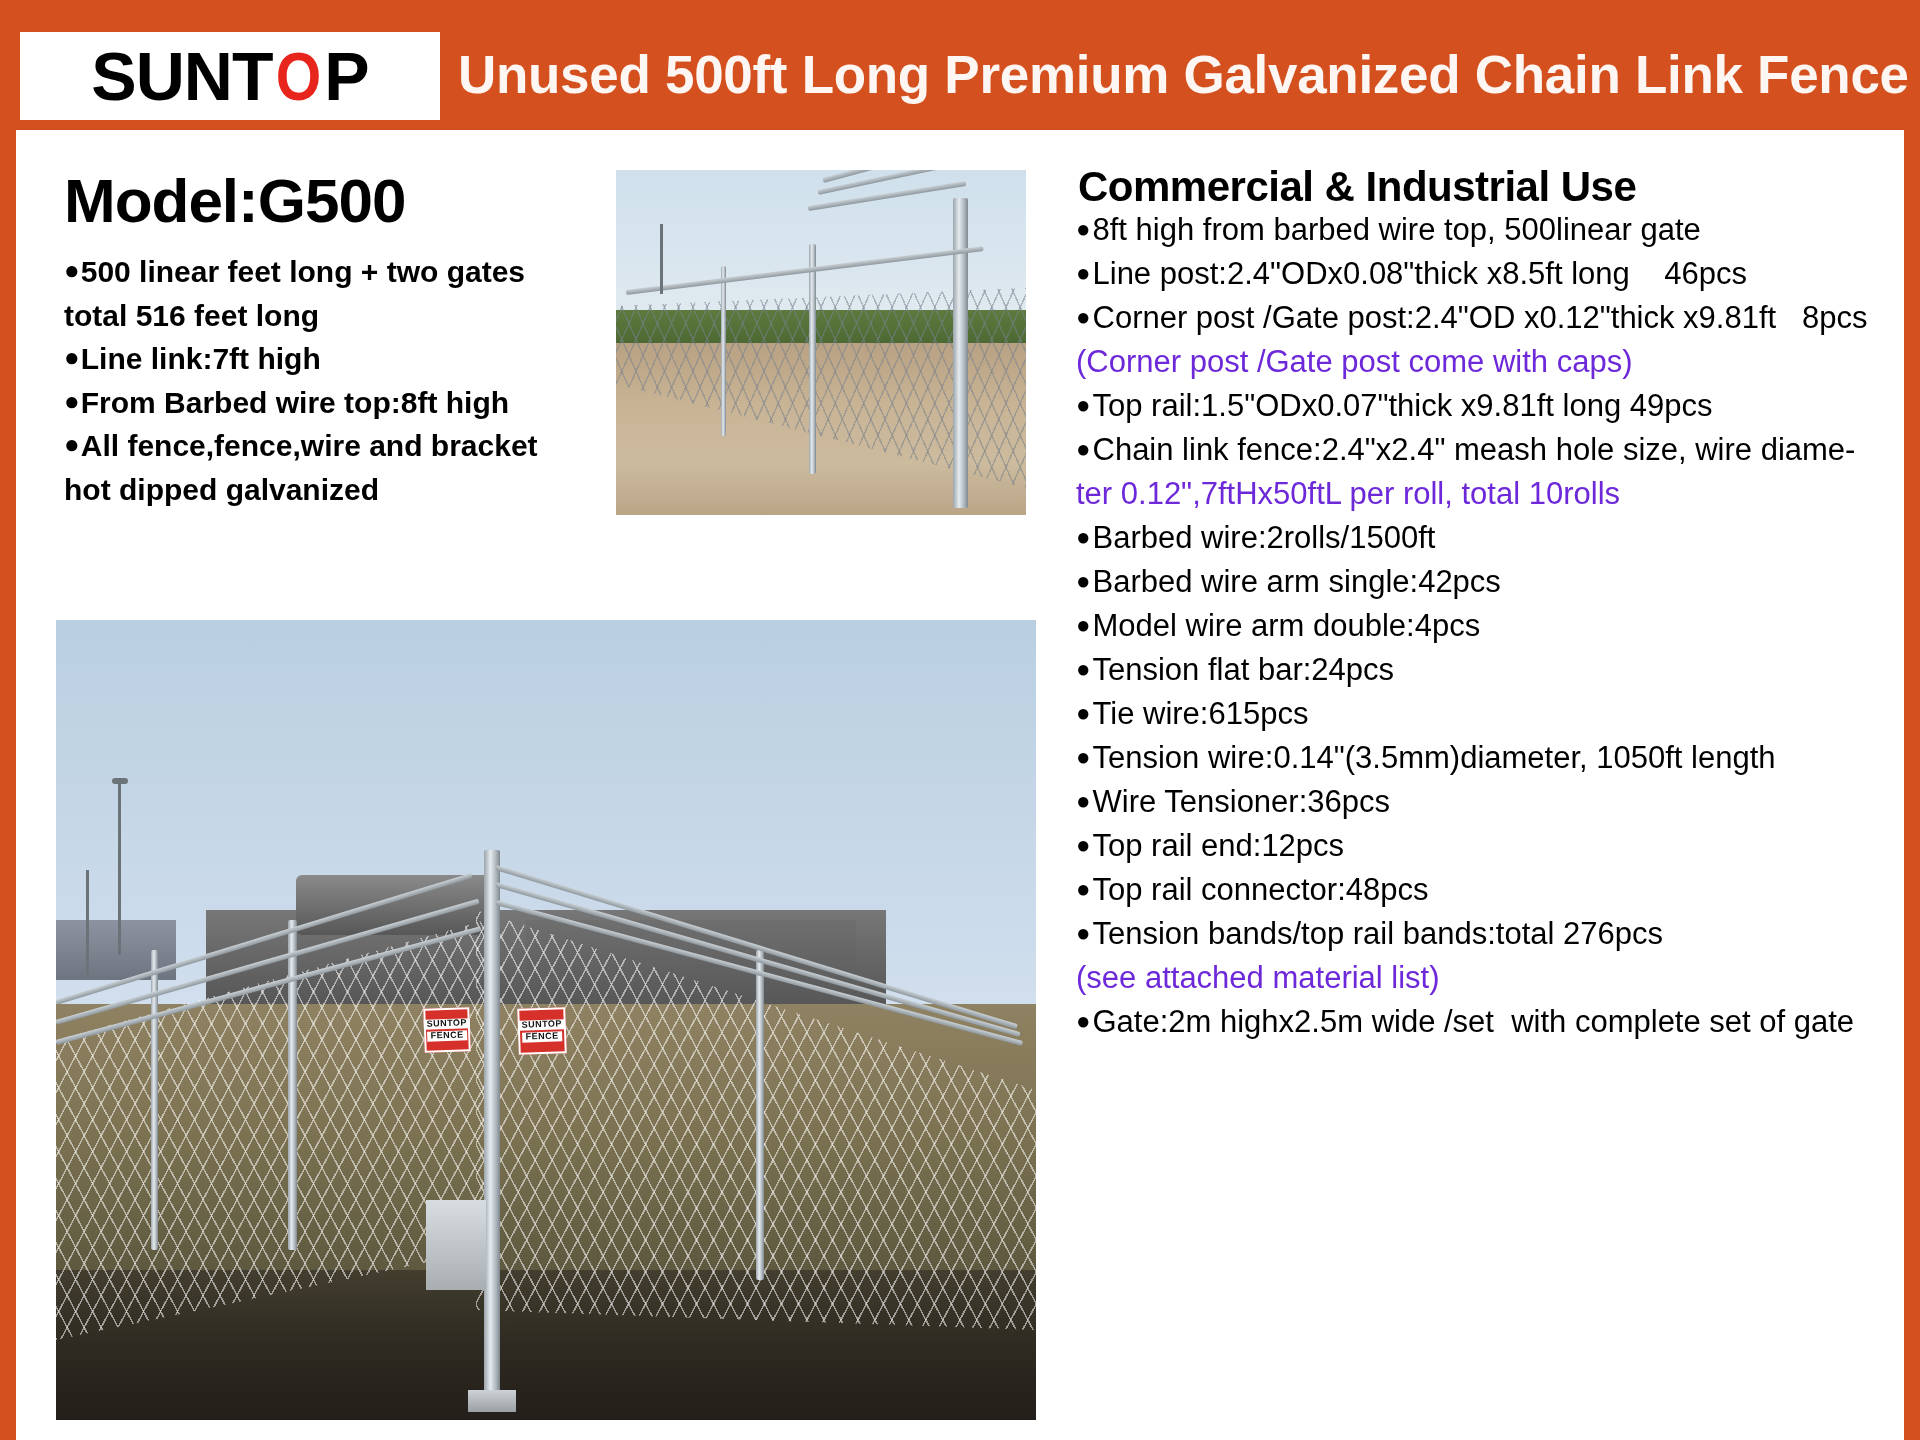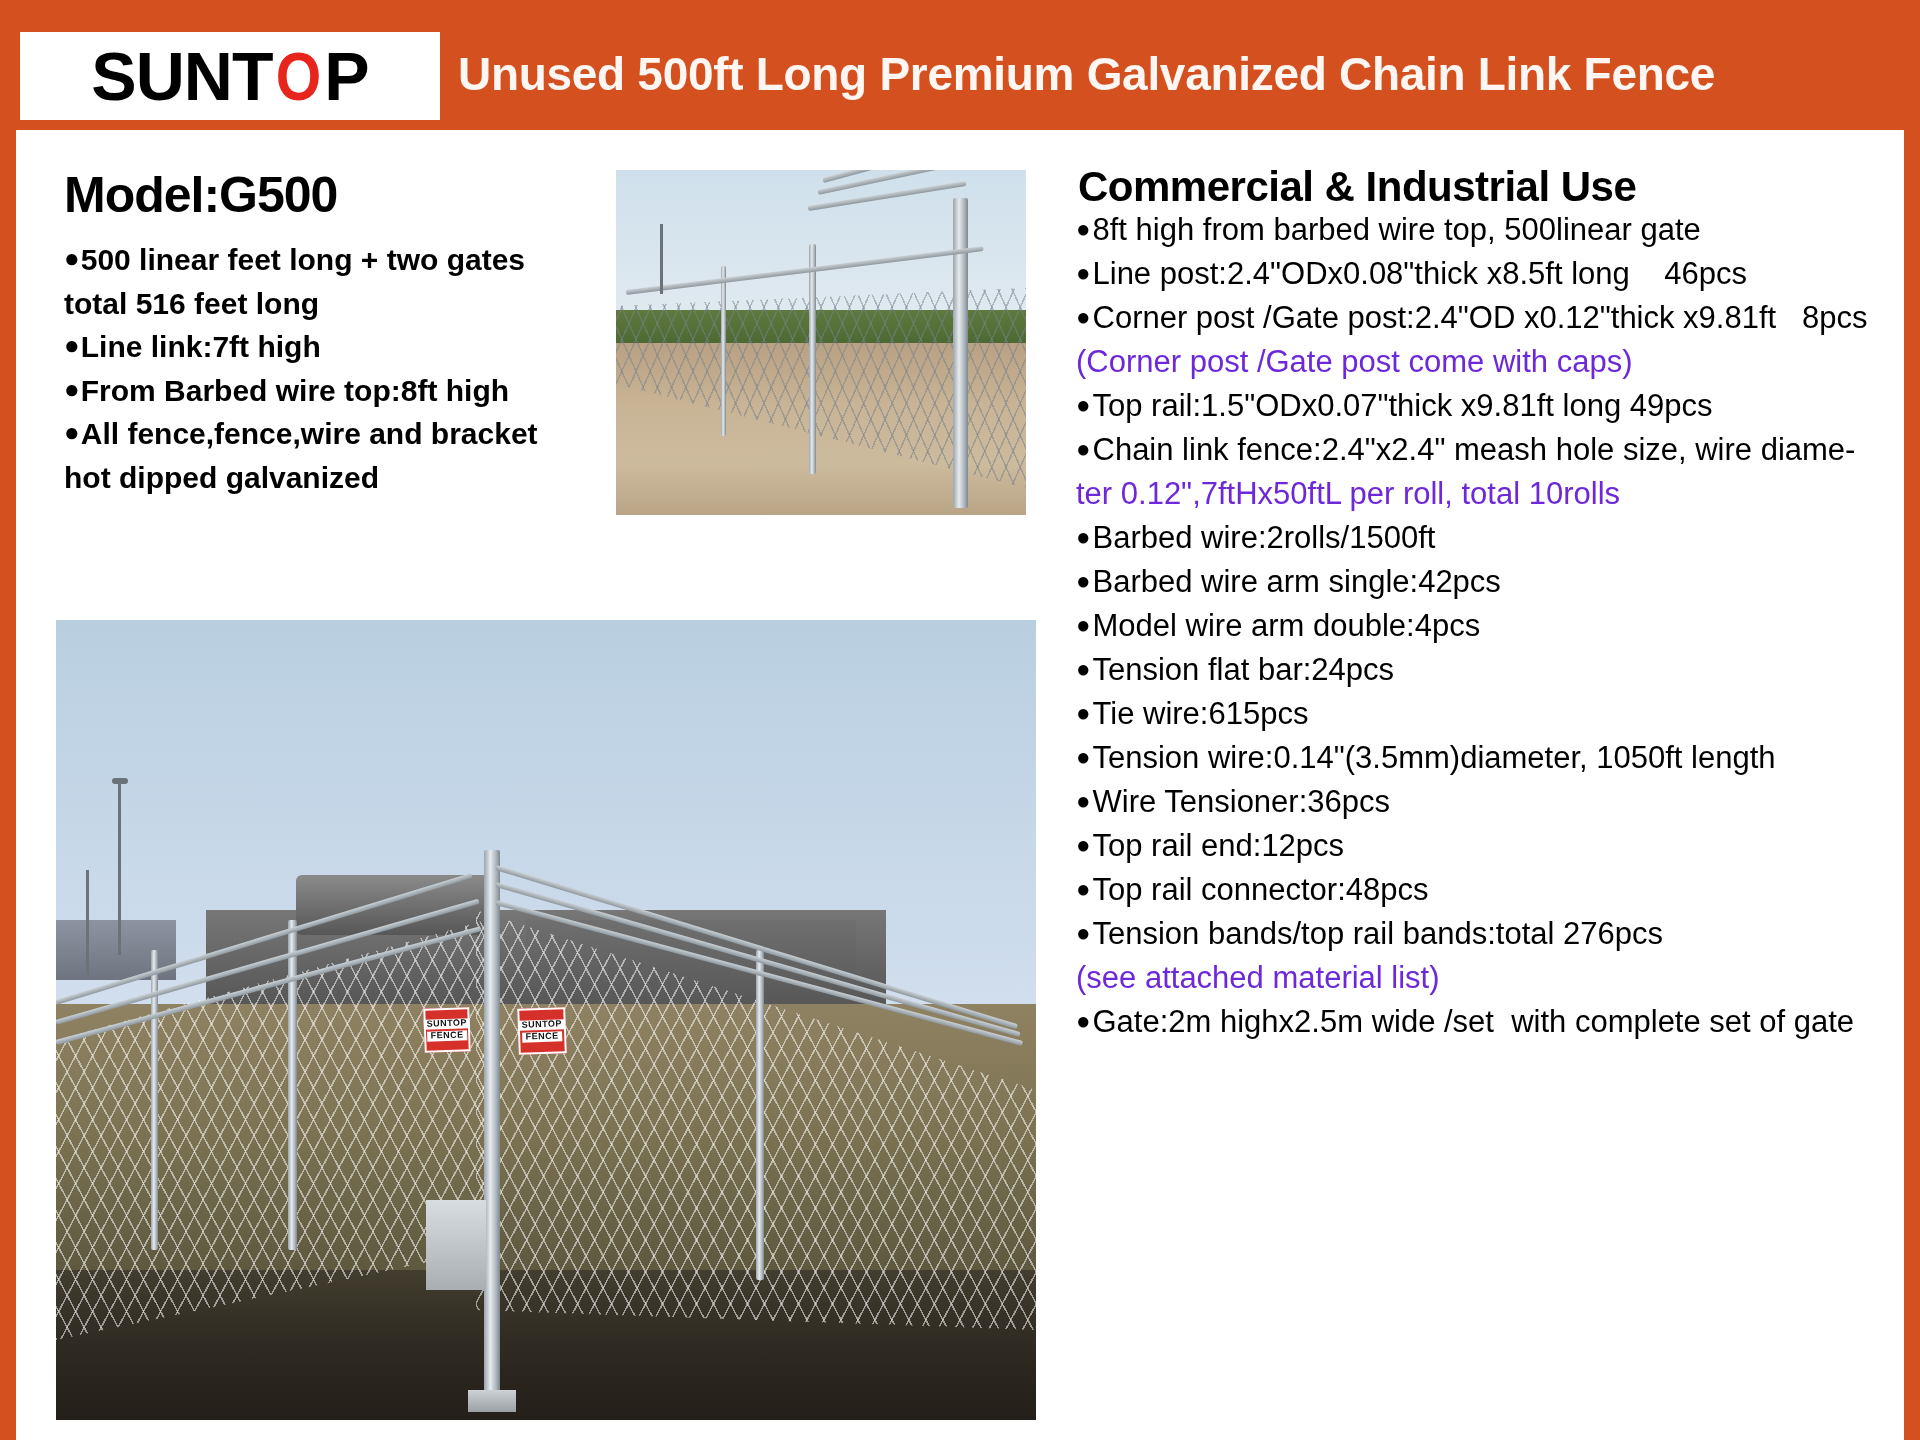--- a/index.html
+++ b/index.html
@@ -38,21 +38,21 @@
     line-height:1;
     white-space:nowrap;
   }
   .logo-text .o-red {
     color:#e8251c;
     display:inline-block;
     transform:scaleX(0.86);
   }
   .header-title {
     color:#fdf6f2;
-    font-size:46px;
+    font-size:53px;
     font-weight:bold;
     letter-spacing:-0.3px;
     white-space:nowrap;
     line-height:1;
     padding-bottom:4px;
   }
 
   
   .panel {
     background:#ffffff;
@@ -65,21 +65,21 @@
   }
 
   
   .left-col {
     width:1030px;
     flex:0 0 auto;
     position:relative;
     padding:18px 0 0 28px;
   }
   .model-title {
-    font-size:50px;
+    font-size:62px;
     font-weight:bold;
     color:#000;
     letter-spacing:-1px;
     margin:22px 0 18px 20px;
     line-height:1;
   }
   .left-bullets {
     margin-left:20px;
     width:560px;
   }

